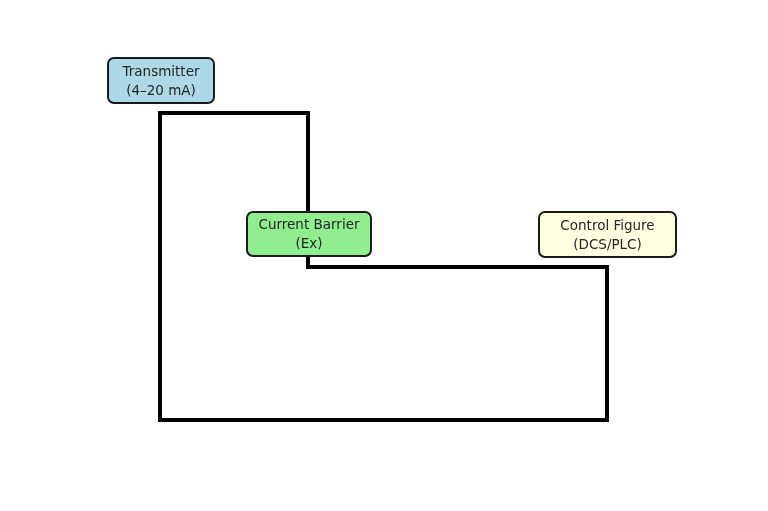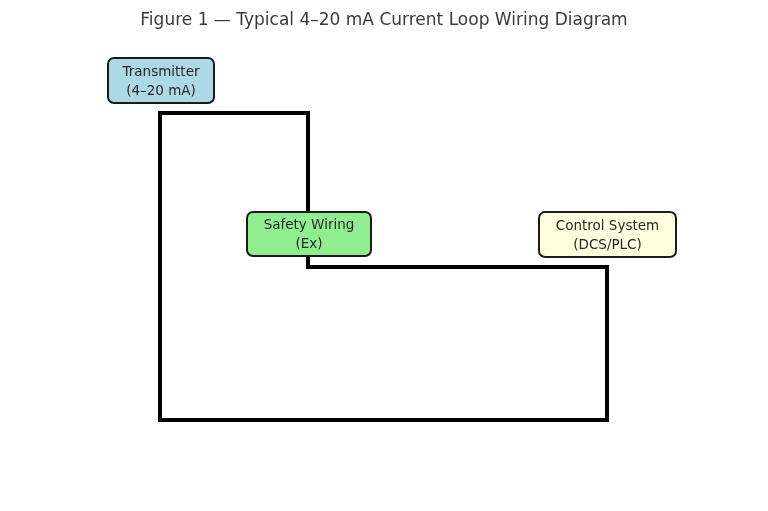--- a/index.html
+++ b/index.html
@@ -57,38 +57,37 @@
   #node-control-system { left: 538px; top: 211px; width: 139px; height: 47px; background: #FFFFE0; }
   .node-line {
     white-space: nowrap;
   }
 </style>
 </head>
 <body>
 
 <div class="figure">
 
-  <div class="title">Figure 1 — Typical 4–20 mA Current Loop Wiring Diagram</div>
 
   <div class="wire" id="w-top"></div>
   <div class="wire" id="w-left"></div>
   <div class="wire" id="w-mid-v"></div>
   <div class="wire" id="w-stub"></div>
   <div class="wire" id="w-mid-h"></div>
   <div class="wire" id="w-right"></div>
   <div class="wire" id="w-bottom"></div>
 
   <div class="node" id="node-transmitter" style="background-color: rgb(173, 216, 230);">
     <span class="node-line">Transmitter</span>
     <span class="node-line">(4–20 mA)</span>
   </div>
 
   <div class="node" id="node-safety-barrier" style="background-color: rgb(144, 238, 144);">
-    <span class="node-line">Safety Wiring</span>
+    <span class="node-line">Current Barrier</span>
     <span class="node-line">(Ex)</span>
   </div>
 
   <div class="node" id="node-control-system" style="background-color: rgb(255, 255, 224);">
-    <span class="node-line">Control System</span>
+    <span class="node-line">Control Figure</span>
     <span class="node-line">(DCS/PLC)</span>
   </div>
 
 </div>
 
 </body></html>

